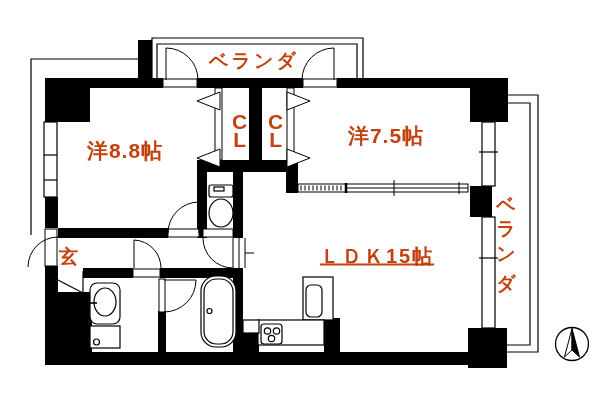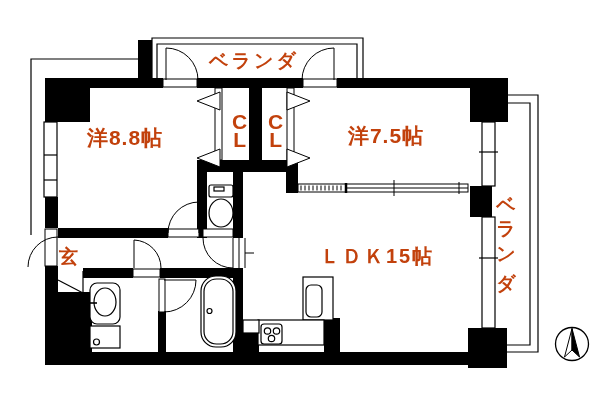--- a/index.html
+++ b/index.html
@@ -7,21 +7,21 @@
     position:relative;width:600px;height:410px;background:#ffffff;
     font-family:"Liberation Sans","DejaVu Sans",sans-serif;color:#000;
     overflow:hidden;
   }
   .stage svg{position:absolute;left:0;top:0;}
   .label{
     position:absolute;transform:translate(-50%,-50%);
     white-space:nowrap;font-weight:600;color:#c2410c;letter-spacing:1px;
   }
   .room-size{font-size:21px;}
-  .ldk{font-size:20px;letter-spacing:2px;}
+  .ldk{font-size:20px;letter-spacing:2px;text-decoration:underline;}
   .balcony-h{font-size:19px;letter-spacing:3px;}
   .balcony-v{
     font-size:19px;writing-mode:vertical-rl;letter-spacing:4px;white-space:normal;
   }
   .genkan{font-size:19px;}
   .cl{
     font-size:21px;line-height:18px;width:14px;text-align:right;
     word-break:break-all;white-space:normal;letter-spacing:0;font-weight:600;
   }
 </style>
@@ -191,21 +191,21 @@
       <circle cx="209.5" cy="311" r="2.5"></circle>
     </g>
 
     <g>
       <circle cx="572" cy="344" r="16.5" fill="#fff" stroke="#000" stroke-width="1.3"></circle>
       <polygon points="572,328.5 564.5,357 572,350" fill="#fff" stroke="#000" stroke-width="1"></polygon>
       <polygon points="572,328.5 579.5,357 572,350" fill="#000" stroke="#000" stroke-width="1"></polygon>
     </g>
   </svg>
 
-  <div class="label room-size" style="left:125px;top:138px;">洋8.8帖</div>
+  <div class="label room-size" style="left:125px;top:151px;">洋8.8帖</div>
   <div class="label room-size" style="left:386px;top:136px;">洋7.5帖</div>
   <div class="label ldk" style="left:377px;top:256px;">ＬＤＫ15帖</div>
   <div class="label genkan" style="left:69px;top:257px;">玄</div>
   <div class="label cl" style="left:239px;top:131px;">CL</div>
   <div class="label cl" style="left:275px;top:131px;">CL</div>
   <div class="label balcony-h" style="left:254px;top:61px;">ベランダ</div>
   <div class="label balcony-v" style="left:506px;top:233px;">ベランダ</div>
 
 </div>
 

